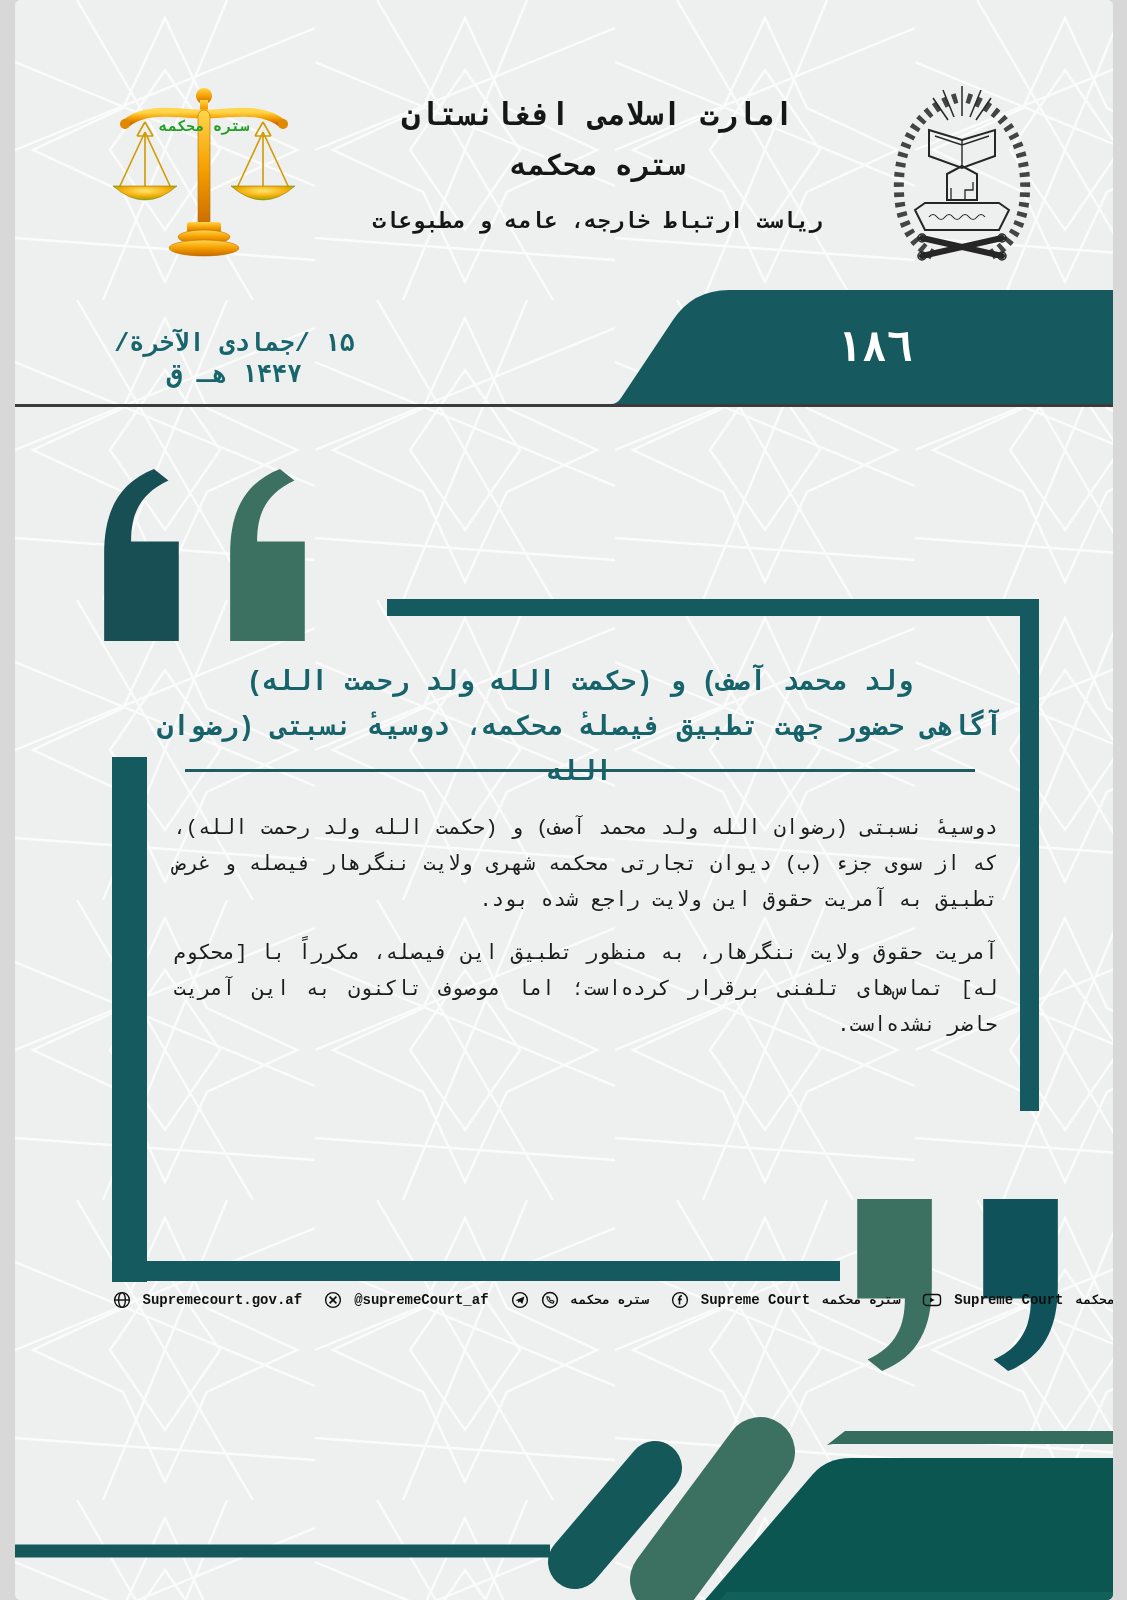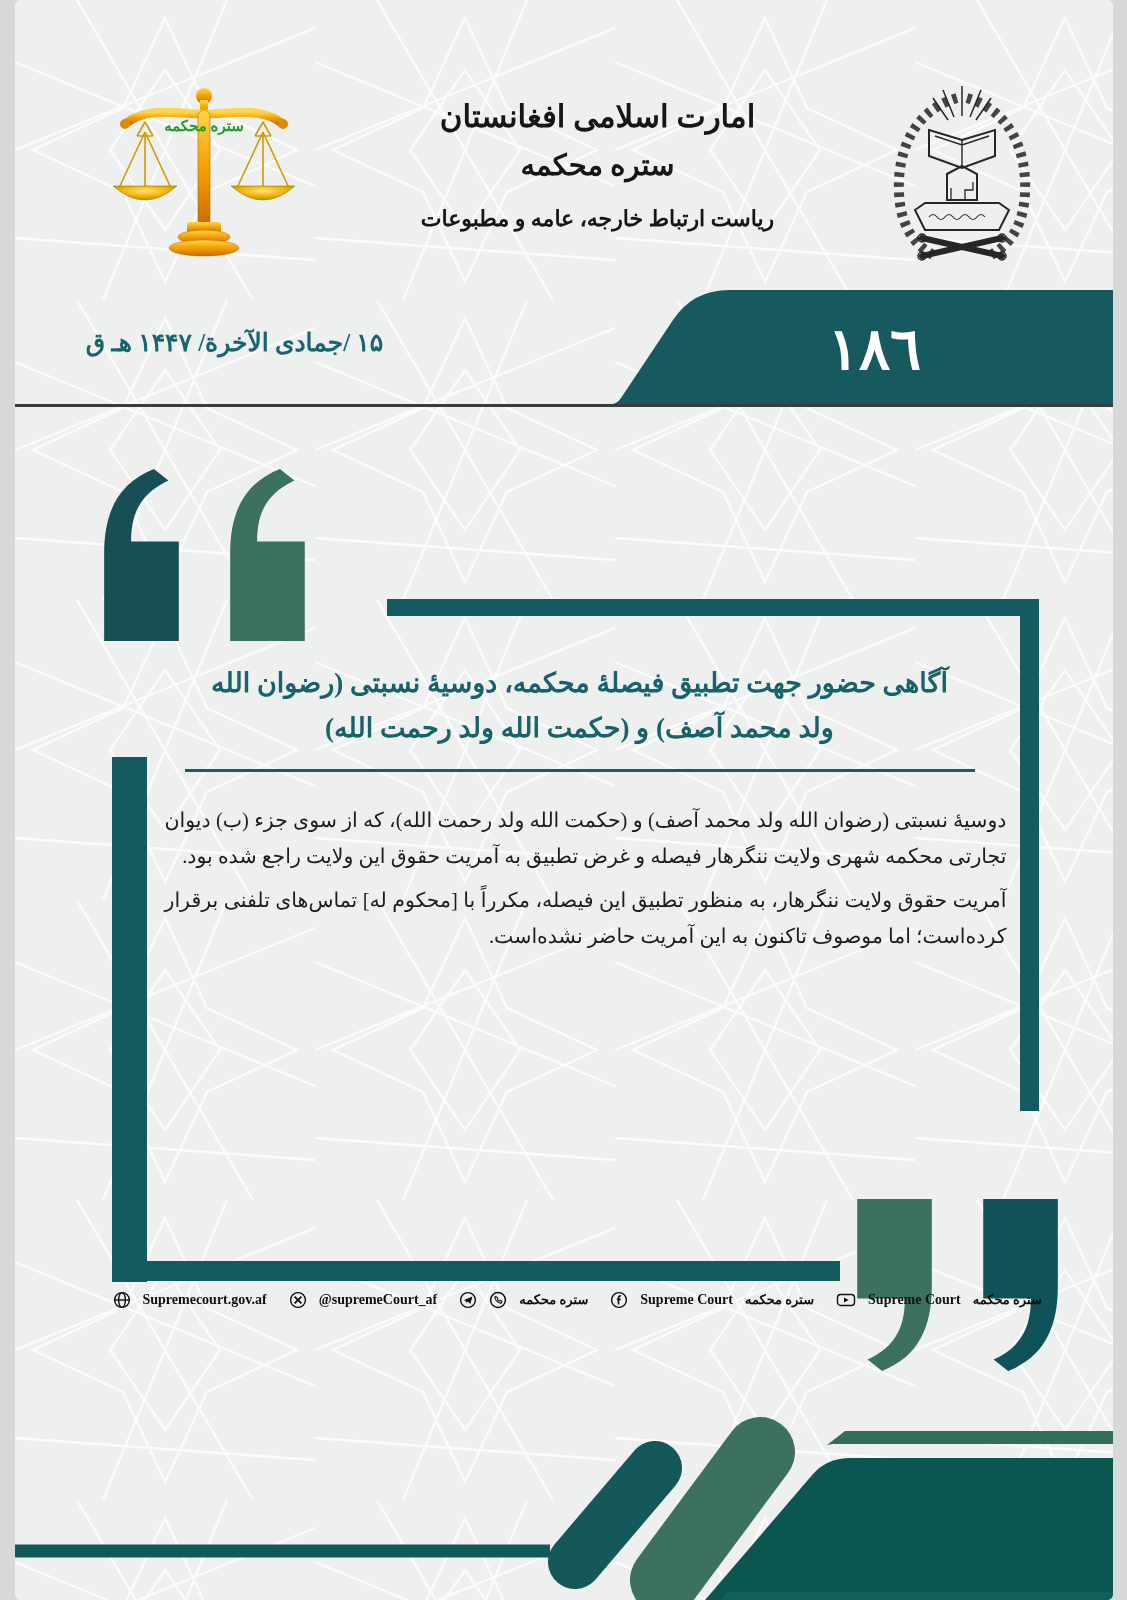--- a/index.html
+++ b/index.html
@@ -1,49 +1,49 @@
 <!DOCTYPE html>
 <html><head>
 <meta charset="utf-8">
 <style>
   html,body{margin:0;padding:0;background:#d8d8d8;}
   #page{position:relative;width:1098px;height:1600px;margin:0 auto;background:#eef0ef;
-        overflow:hidden;font-family:Liberation Serif, serif;border-radius:6px;}
+        overflow:hidden;font-family:Liberation Mono, monospace;border-radius:6px;}
   .abs{position:absolute;}
   
   #bg-pattern{position:absolute;inset:0;z-index:0;}
   .layer{position:absolute;z-index:1;}
   
   #head-center{left:258px;top:98px;width:650px;text-align:center;direction:rtl;color:#161616;}
   #calligraphy{font-size:31px;font-weight:bold;line-height:38px;letter-spacing:1px;}
   #org-name{font-size:29px;font-weight:bold;margin-top:12px;}
   #dept-name{font-size:22px;font-weight:bold;margin-top:24px;}
   
   #date-label{left:70px;top:328px;width:300px;text-align:center;direction:rtl;
               font-size:25px;font-weight:bold;color:#18656d;}
   #issue-number{left:695px;top:300px;width:330px;text-align:center;color:#ffffff;
-                font-size:58px;font-weight:bold;direction:rtl;line-height:100px;}
+                font-size:42px;font-weight:bold;direction:rtl;line-height:100px;}
   #separator{left:0;top:404px;width:1127px;height:3px;background:#3b3b3b;}
   
   .bar{background:#155a5e;}
   #tb-h{left:372px;top:599px;width:652px;height:17px;}
   #tb-v{left:1005px;top:599px;width:19px;height:512px;}
   #bb-v{left:97px;top:757px;width:35px;height:525px;}
   #bb-h{left:97px;top:1261px;width:728px;height:20px;}
   
   #open-quotes{left:56px;top:466px;display:flex;gap:12px;}
   #close-quotes{left:836px;top:1196px;display:flex;gap:12px;}
   #close-quotes svg{transform:rotate(180deg);}
   
   #notice-title{left:140px;top:661px;width:850px;text-align:center;direction:rtl;
                 color:#17636b;font-size:27px;font-weight:bold;line-height:45px;}
   #title-underline{left:170px;top:769px;width:790px;height:3px;background:#1d5c62;}
   #notice-body{left:142px;top:794px;width:858px;direction:rtl;text-align:justify;
                font-size:20.5px;line-height:36px;color:#1c1c1c;}
-  #notice-body p{margin:8px;}
+  #notice-body p{margin:17px;}
   
   #footer-row{left:98px;top:1291px;display:flex;align-items:center;gap:22px;
               font-size:14px;font-weight:bold;color:#101010;white-space:nowrap;}
   .fitem{display:flex;align-items:center;gap:12px;}
   .fa-label{direction:rtl;font-size:13px;}
 </style>
 </head>
 <body>
 
 <div id="page">
@@ -154,22 +154,22 @@
         <path d="M80 2 C 45 16 32 44 32 84 L32 168 L104 168 L104 72 L58 72 C 58 46 66 26 94 13 Z" fill="#3c7061"></path>
       </svg>
   </div>
 
   <div class="layer bar" id="tb-h"></div>
   <div class="layer bar" id="tb-v"></div>
   <div class="layer bar" id="bb-v"></div>
   <div class="layer bar" id="bb-h"></div>
 
   <div class="layer" id="notice-title">
+    <div>ولد محمد آصف) و (حکمت الله ولد رحمت الله)</div>
     <div>آگاهی حضور جهت تطبیق فیصلهٔ محکمه، دوسیهٔ نسبتی (رضوان الله</div>
-    <div>ولد محمد آصف) و (حکمت الله ولد رحمت الله)</div>
   </div>
   <div class="layer" id="title-underline"></div>
 
   <div class="layer" id="notice-body">
     <p>دوسیهٔ نسبتی (رضوان الله ولد محمد آصف) و (حکمت الله ولد رحمت الله)، که از سوی جزء (ب) دیوان تجارتی محکمه شهری ولایت ننگرهار فیصله و غرض تطبیق به آمریت حقوق این ولایت راجع شده بود.</p>
     <p>آمریت حقوق ولایت ننگرهار، به منظور تطبیق این فیصله، مکرراً با [محکوم له] تماس‌های تلفنی برقرار کرده‌است؛ اما موصوف تاکنون به این آمریت حاضر نشده‌است.</p>
   </div>
 
   <div class="layer" id="close-quotes">
     <svg width="114" height="178" viewBox="0 0 110 170">

